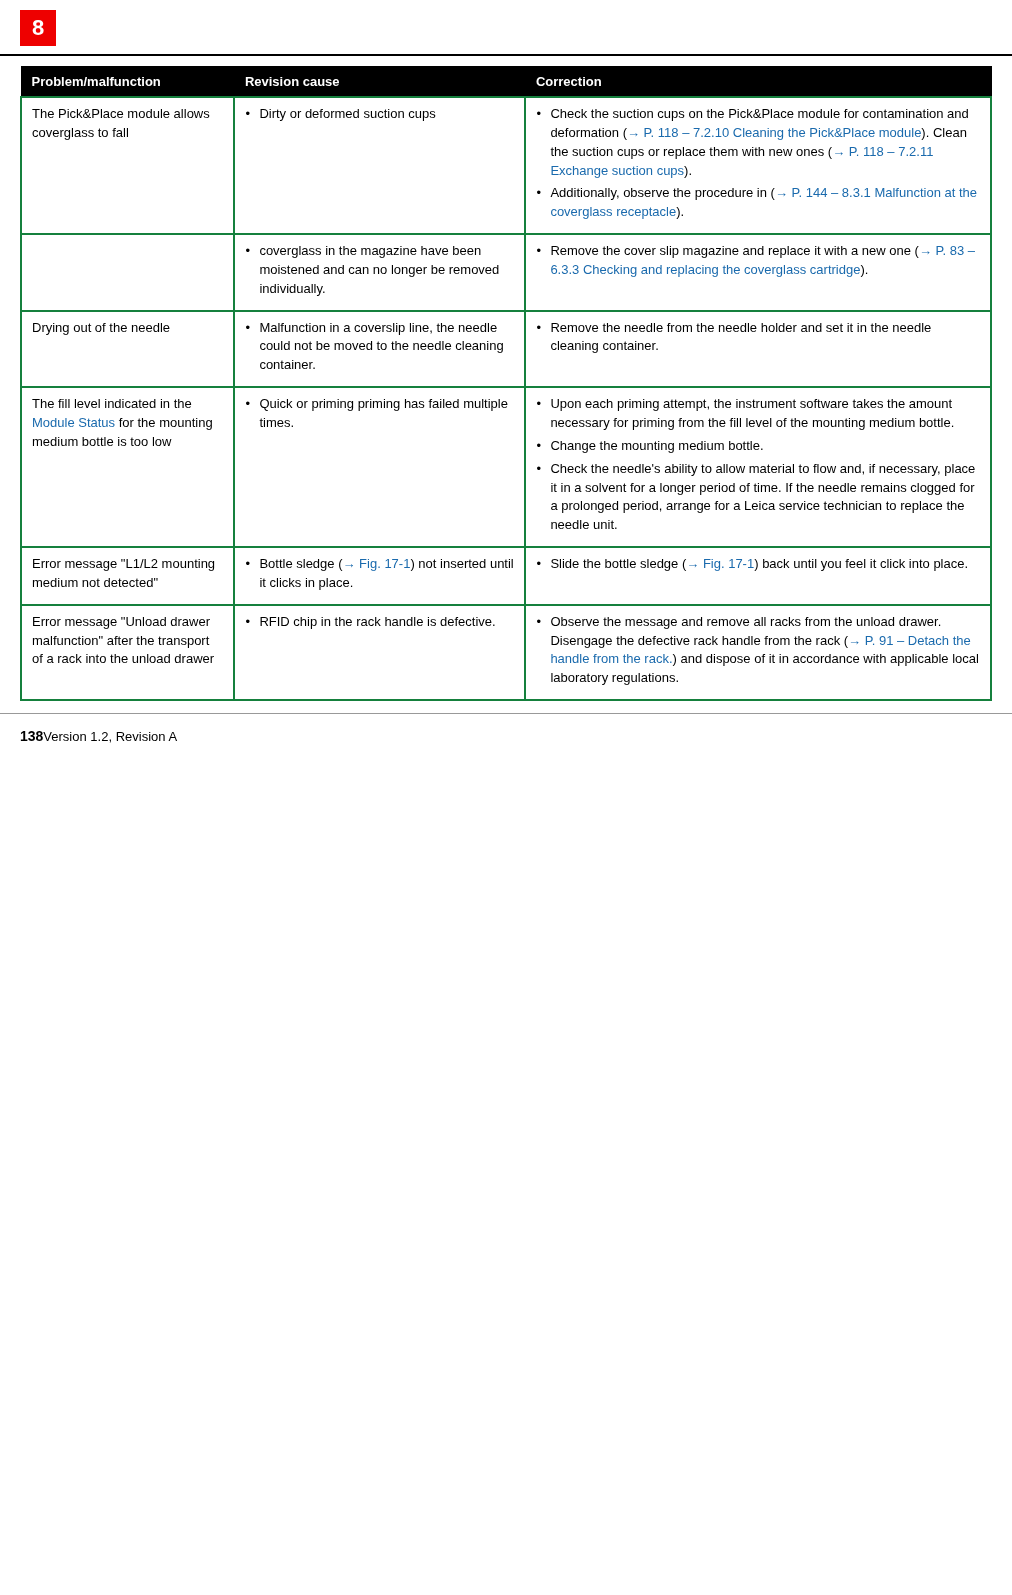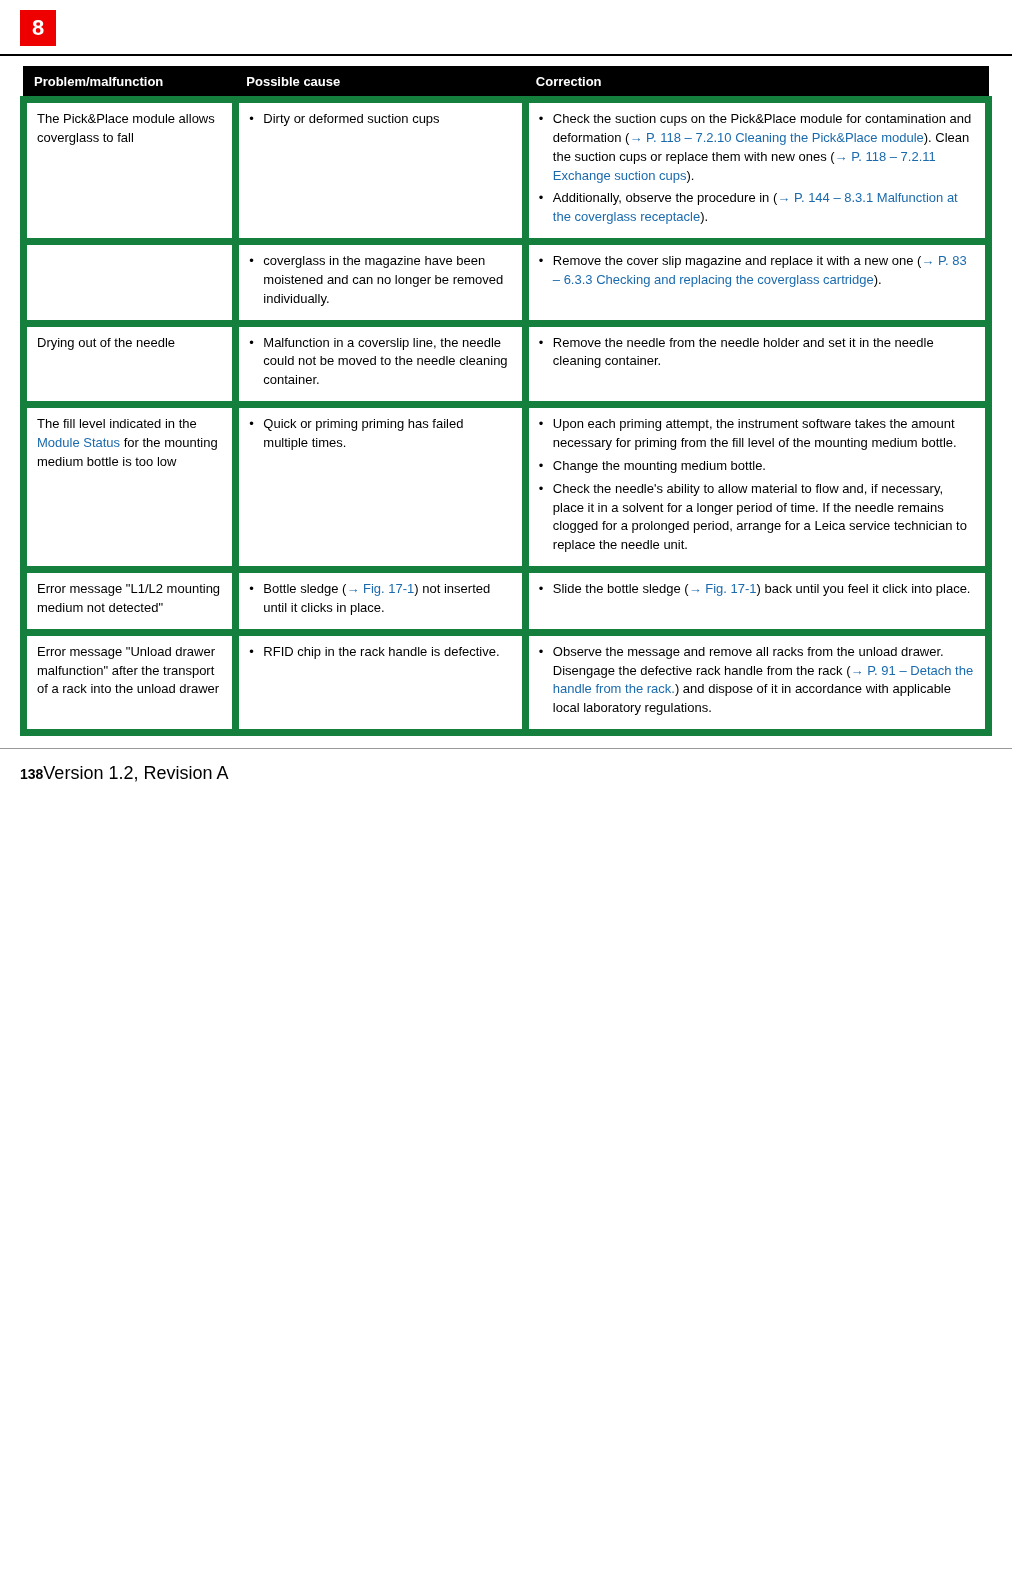--- a/index.html
+++ b/index.html
@@ -47,21 +47,21 @@
     th {
       background: #000;
       color: #fff;
       font-weight: bold;
       text-align: left;
       padding: 7px 10px;
       border: 1px solid #000;
       font-size: 13px;
     }
     td {
-      border: 7px solid #15803d;
+      border: 2px solid #15803d;
       padding: 7px 10px;
       vertical-align: top;
       line-height: 1.45;
     }
     td:first-child {
       width: 22%;
     }
     td:nth-child(2) {
       width: 30%;
       margin-left: 17px;
@@ -98,38 +98,38 @@
       align-items: center;
       padding: 14px 20px 10px 20px;
       border-top: 1px solid #999;
       margin-top: 12px;
     }
     .footer-page-num {
       font-weight: bold;
       font-size: 14px;
     }
     .footer-version {
-      font-size: 18px;
+      font-size: 13px;
     }
   </style>
 </head>
 <body>
 
 <div>
 
   <div class="page-header">
     <div class="chapter-badge">8</div>
   </div>
 
   <div class="table-container">
     <table>
       <thead>
         <tr>
           <th>Problem/malfunction</th>
-          <th>Possible cause</th>
+          <th>Revision cause</th>
           <th>Correction</th>
         </tr>
       </thead>
       <tbody>
 
         <tr>
           <td>The Pick&amp;Place module allows coverglass to fall</td>
           <td>
             <ul class="bullet-list">
               <li>Dirty or deformed suction cups</li>

